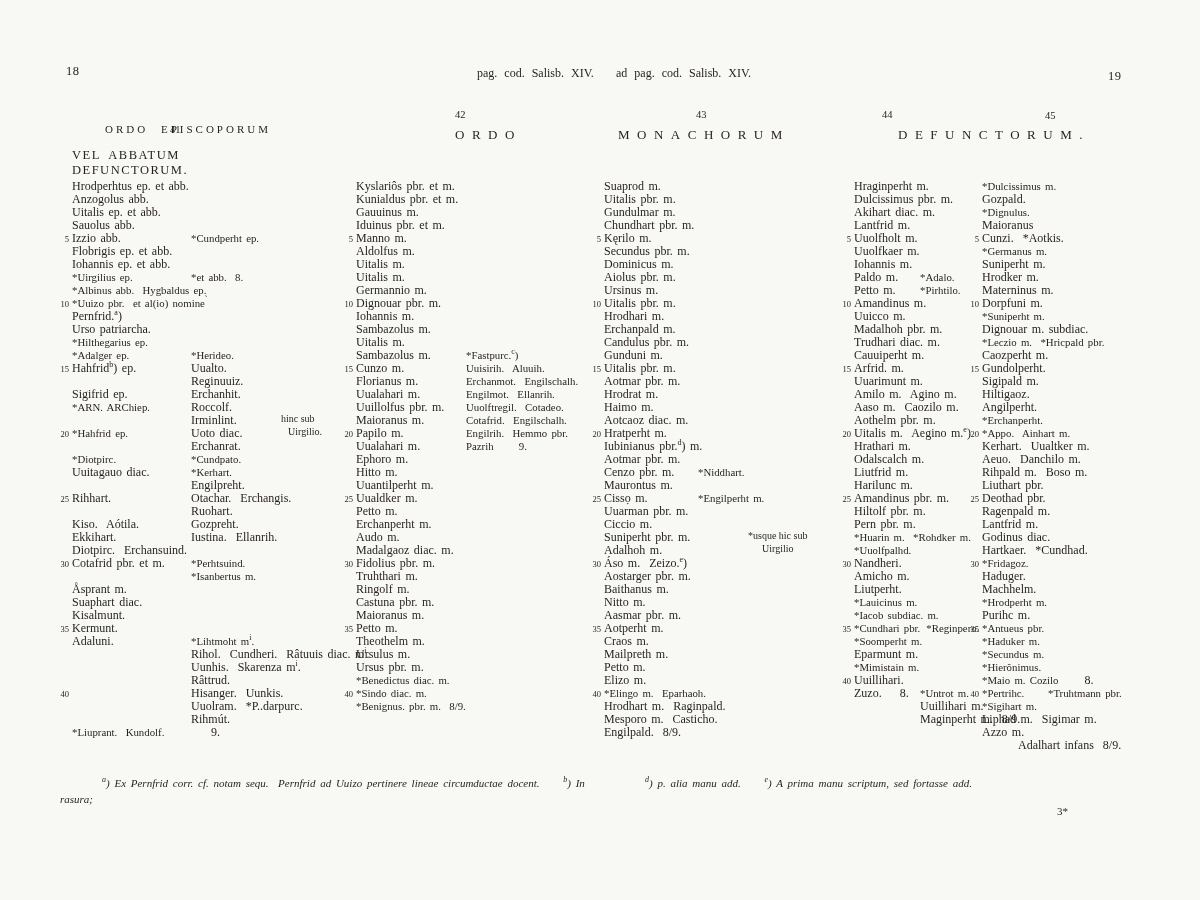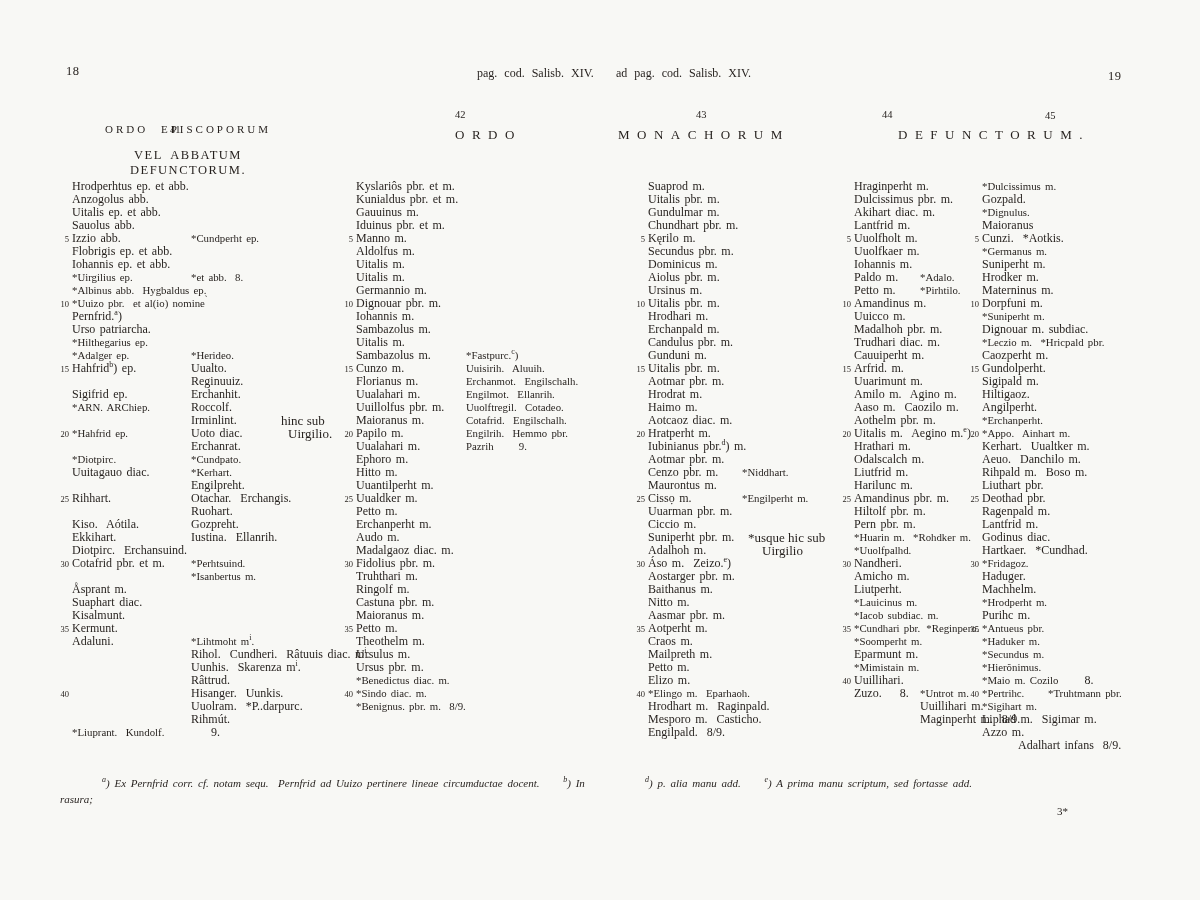--- a/index.html
+++ b/index.html
@@ -6,39 +6,39 @@
   body{
     width:1200px;height:900px;position:relative;overflow:hidden;
     background:#f8f8f5;color:#241f1c;
     font-family:"Liberation Serif","DejavU Serif",serif;
   }
   .pagenum{position:absolute;font-size:12.5px;letter-spacing:.5px;font-weight:normal}
   .runhead{position:absolute;font-size:12px;word-spacing:4px}
   .colnum{position:absolute;font-size:10.5px}
   .head-main{position:absolute;left:60px;top:123px;width:256px;text-align:center;
     font-size:11px;letter-spacing:3px;word-spacing:7px}
-  .head-sub{position:absolute;left:60px;width:256px;text-align:center;
+  .head-sub{position:absolute;left:72px;width:256px;text-align:left;
     font-size:12.5px;letter-spacing:1.5px;word-spacing:4px}
   .spread-word{position:absolute;top:127px;font-size:13px;letter-spacing:7.5px;white-space:nowrap}
   .col{position:absolute;top:180px;font-size:12px;line-height:13px;white-space:nowrap;word-spacing:1.5px}
   .line{height:13px}
   sup{font-size:8px;line-height:0;vertical-align:super}
   .ln{display:inline-block;width:16px;text-align:right;font-size:8.5px;padding-right:3px;
     box-sizing:border-box;color:#2a2521}
   .p1,.p2,.p3{display:inline-block}
   .p2{margin-left:6px}
   .p3{margin-left:26px}
   .sm{font-size:10.8px}
   .c0 .p1{min-width:113px}
   .c1 .p1{min-width:104px}
   .c2 .p1{min-width:88px}
   .c3 .p1{min-width:60px}
   .c4 .p1{min-width:60px}
   .c1 .p2{font-size:10.8px}
-  .marg{position:absolute;font-size:13px;white-space:nowrap}
+  .marg{position:absolute;font-size:10px;white-space:nowrap}
   .fnote{position:absolute;font-size:11px;font-style:italic;line-height:15.5px;word-spacing:2px}
   .fnote .indent{text-indent:42px}
   .sig{position:absolute;font-size:11px}
 </style>
 </head>
 <body>
 
 <div class="pagenum" style="left:66px;top:64px">18</div>
 <div class="runhead" style="left:477px;top:66px">pag. cod. Salisb. XIV.</div>
 <div class="runhead" style="left:616px;top:66px">ad pag. cod. Salisb. XIV.</div>
@@ -139,21 +139,21 @@
     <div class="line"><span class="ln"></span><span class="p1">Castuna pbr. m.</span></div>
     <div class="line"><span class="ln"></span><span class="p1">Maioranus m.</span></div>
     <div class="line"><span class="ln">35</span><span class="p1">Petto m.</span></div>
     <div class="line"><span class="ln"></span><span class="p1">Theothelm m.</span></div>
     <div class="line"><span class="ln"></span><span class="p1">Ursulus m.</span></div>
     <div class="line"><span class="ln"></span><span class="p1">Ursus pbr. m.</span></div>
     <div class="line"><span class="ln"></span><span class="p1 sm">*Benedictus diac. m.</span></div>
     <div class="line"><span class="ln">40</span><span class="p1 sm">*Sindo diac. m.</span></div>
     <div class="line"><span class="ln"></span><span class="p1 sm">*Benignus. pbr. m.&nbsp; 8/9.</span></div>
   </div>
-<div class="col c2" style="left:632px;width:235px">
+<div class="col c2" style="left:588px;width:235px">
     <div class="line"><span class="ln"></span><span class="p1">Suaprod m.</span></div>
     <div class="line"><span class="ln"></span><span class="p1">Uitalis pbr. m.</span></div>
     <div class="line"><span class="ln"></span><span class="p1">Gundulmar m.</span></div>
     <div class="line"><span class="ln"></span><span class="p1">Chundhart pbr. m.</span></div>
     <div class="line"><span class="ln">5</span><span class="p1">Kęrilo m.</span></div>
     <div class="line"><span class="ln"></span><span class="p1">Secundus pbr. m.</span></div>
     <div class="line"><span class="ln"></span><span class="p1">Dominicus m.</span></div>
     <div class="line"><span class="ln"></span><span class="p1">Aiolus pbr. m.</span></div>
     <div class="line"><span class="ln"></span><span class="p1">Ursinus m.</span></div>
     <div class="line"><span class="ln">10</span><span class="p1">Uitalis pbr. m.</span></div>

